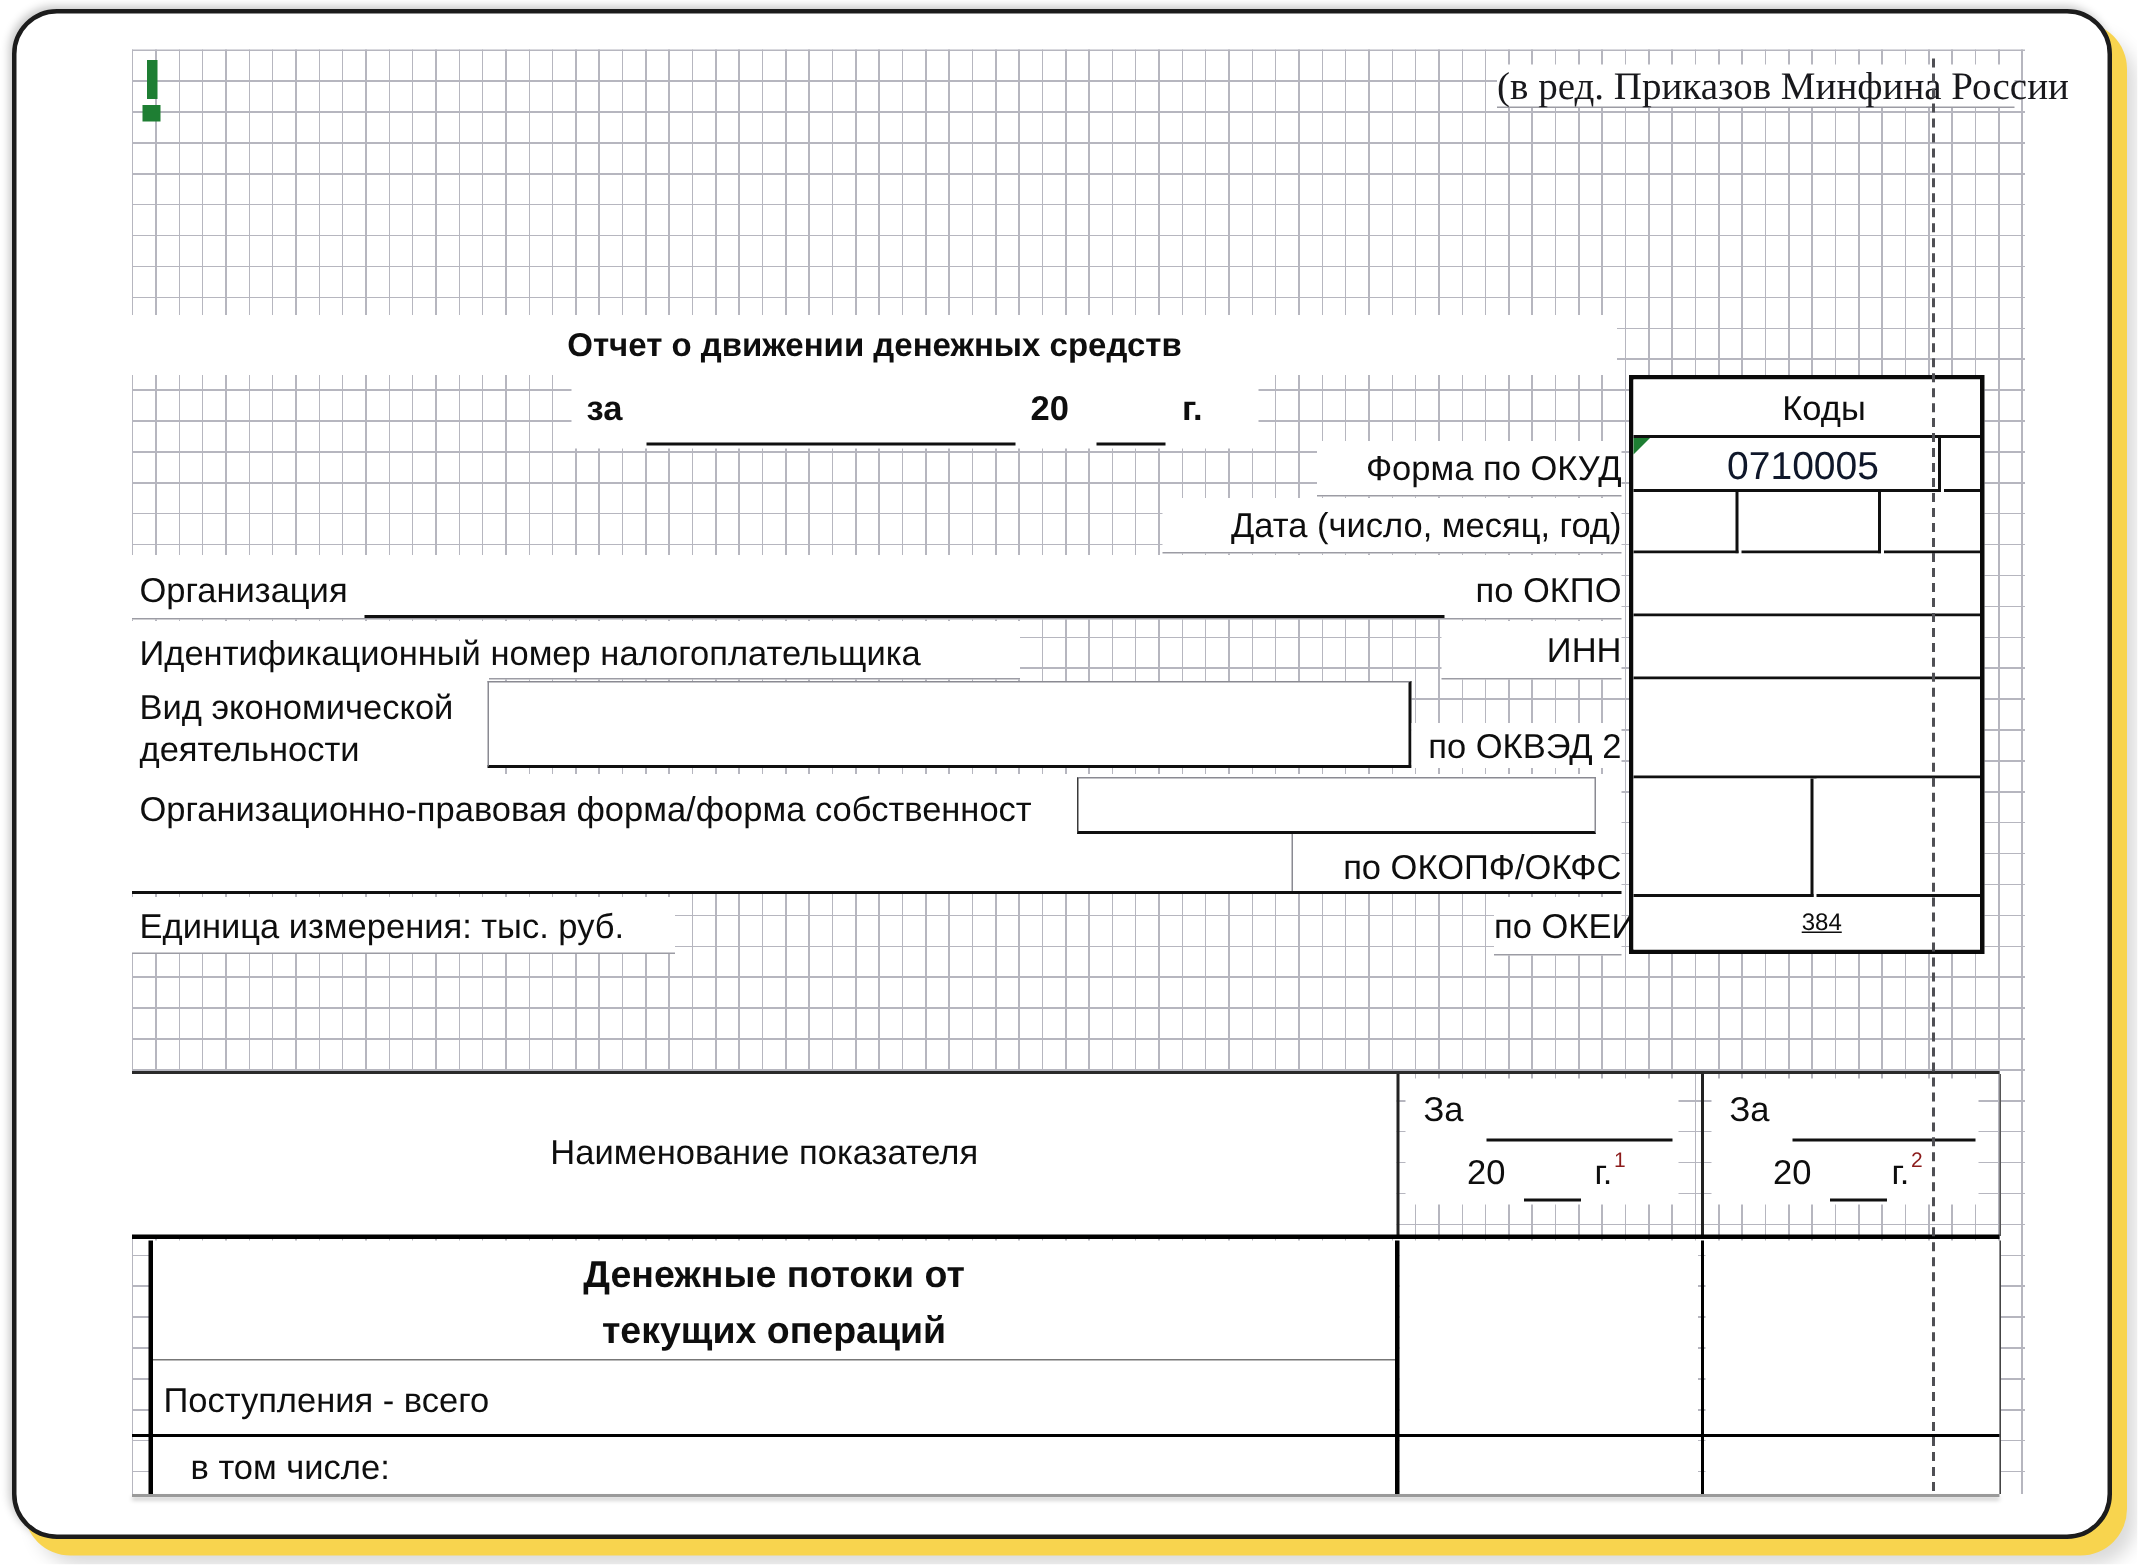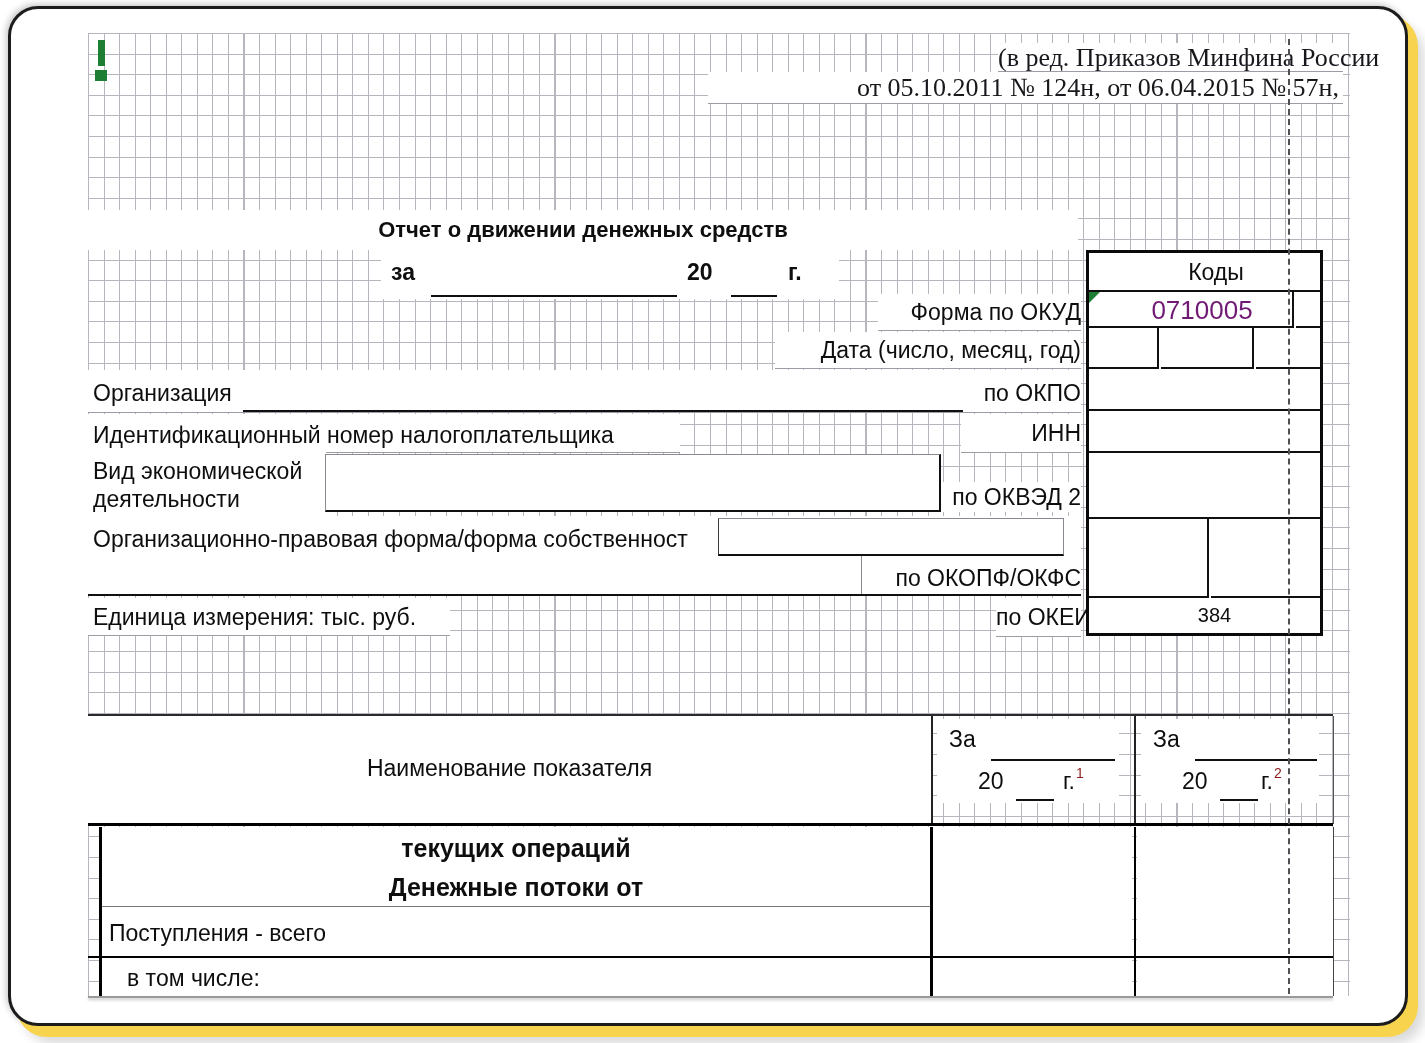--- a/index.html
+++ b/index.html
@@ -34,21 +34,20 @@
 
 <div class="page">
   <div class="frame">
 
     <div class="abs grid" style="left:77px;top:24px;width:1262px;height:963px;"></div>
 
     <div class="abs green" style="left:87px;top:31px;width:7px;height:26px;"></div>
     <div class="abs green" style="left:84px;top:61px;width:12px;height:11px;"></div>
 
     <div class="abs white serif right rowline" style="left:987px;top:34px;width:345px;height:29px;line-height:29px;padding-right:6px;box-sizing:border-box;">(в ред. Приказов Минфина России</div>
-    <div class="abs white serif right rowline" style="left:697px;top:63px;width:635px;height:32px;line-height:32px;padding-right:4px;box-sizing:border-box;">от 05.10.2011 № 124н, от 06.04.2015 № 57н,</div>
 
     <div class="abs white lbl bold center" style="left:77px;top:201px;width:990px;height:40px;line-height:40px;font-size:22px;">Отчет о движении денежных средств</div>
 
     <div class="abs white" style="left:370px;top:241px;width:458px;height:49px;"></div>
     <div class="abs lbl bold" style="left:380px;top:249px;">за</div>
     <div class="abs white ink-b" style="left:420px;top:243px;width:246px;height:43px;"></div>
     <div class="abs lbl bold" style="left:676px;top:249px;">20</div>
     <div class="abs white ink-b" style="left:720px;top:243px;width:46px;height:43px;"></div>
     <div class="abs lbl bold" style="left:777px;top:249px;">г.</div>
 
@@ -74,33 +73,33 @@
     <div class="abs white" style="left:707px;top:509px;width:346px;height:38px;border-top:1px solid #8a8a92;border-left:1.5px solid #3a3a3a;border-right:1px solid #8a8a92;border-bottom:2.5px solid #101010;box-sizing:border-box;"></div>
     <div class="abs white" style="left:77px;top:547px;width:993px;height:40px;border-bottom:2.5px solid #101010;box-sizing:border-box;"></div>
     <div class="abs" style="left:850px;top:547px;width:0;height:38px;border-left:1px solid #8a8a92;"></div>
     <div class="abs lbl right" style="left:857px;top:555px;width:213px;">по ОКОПФ/ОКФС</div>
 
     <div class="abs white rowline lbl" style="left:77px;top:589px;width:362px;height:38px;line-height:38px;padding-left:5px;box-sizing:border-box;">Единица измерения: тыс. руб.</div>
     <div class="abs white rowline lbl right" style="left:985px;top:589px;width:85px;height:38px;line-height:38px;">по ОКЕИ</div>
 
     <div class="codes-box" style="left:1075px;top:241px;">
       <div class="cell lbl center" style="left:0;top:0;width:231px;height:39px;line-height:39px;border-bottom:2.5px solid #101010;">Коды</div>
-      <div class="cell center" style="left:0;top:39px;width:205px;height:36px;line-height:36px;border-right:2.5px solid #101010;border-bottom:2.5px solid #101010;font-size:26px;color:#701a75;">0710005</div>
+      <div class="cell center" style="left:0;top:39px;width:205px;height:36px;line-height:36px;border-right:2.5px solid #101010;border-bottom:2.5px solid #101010;font-size:26px;color:#0f172a;">0710005</div>
       <div class="abs tri" style="left:0;top:39px;"></div>
       <div class="cell" style="left:207px;top:39px;width:24px;height:36px;border-bottom:2.5px solid #101010;"></div>
       <div class="cell" style="left:0;top:75px;width:70px;height:41px;border-right:2.5px solid #101010;border-bottom:2.5px solid #101010;"></div>
       <div class="cell" style="left:72px;top:75px;width:93px;height:41px;border-right:2.5px solid #101010;border-bottom:2.5px solid #101010;"></div>
       <div class="cell" style="left:167px;top:75px;width:64px;height:41px;border-bottom:2.5px solid #101010;"></div>
       <div class="cell" style="left:0;top:116px;width:231px;height:42px;border-bottom:2.5px solid #101010;"></div>
       <div class="cell" style="left:0;top:158px;width:231px;height:42px;border-bottom:2.5px solid #101010;"></div>
       <div class="cell" style="left:0;top:200px;width:231px;height:66px;border-bottom:2.5px solid #101010;"></div>
       <div class="cell" style="left:0;top:266px;width:120px;height:79px;border-right:2.5px solid #101010;border-bottom:2.5px solid #101010;"></div>
       <div class="cell" style="left:122px;top:266px;width:109px;height:79px;border-bottom:2.5px solid #101010;"></div>
       <div class="cell" style="left:0;top:345px;width:231px;height:35px;">
-        <div class="lbl center" style="width:205px;line-height:35px;font-size:20px;">384</div>
+        <div class="lbl center" style="width:205px;line-height:35px;font-size:16px;text-decoration:underline;">384</div>
       </div>
     </div>
 
     <div class="abs" style="left:77px;top:705px;width:1245px;height:0;border-top:2px solid #2a2a2a;"></div>
 
     <div class="abs white" style="left:77px;top:707px;width:843px;height:108px;">
       <div class="lbl center" style="margin-top:38px;">Наименование показателя</div>
     </div>
     <div class="abs" style="left:920px;top:707px;width:0;height:108px;border-left:2px solid #222;"></div>
     <div class="abs" style="left:1123px;top:707px;width:0;height:108px;border-left:2px solid #222;"></div>
@@ -116,22 +115,22 @@
     <div class="abs white" style="left:1130px;top:710px;width:178px;height:84px;"></div>
     <div class="abs lbl" style="left:1142px;top:716px;">За</div>
     <div class="abs white" style="left:1184px;top:714px;width:122px;height:36px;border-bottom:2px solid #101010;"></div>
     <div class="abs lbl" style="left:1171px;top:758px;">20</div>
     <div class="abs white" style="left:1209px;top:757px;width:38px;height:33px;border-bottom:2px solid #101010;"></div>
     <div class="abs lbl" style="left:1250px;top:758px;"><span>г.</span><sup class="fn">2</sup></div>
 
     <div class="abs" style="left:77px;top:814px;width:1245px;height:0;border-top:3.5px solid #000;"></div>
 
     <div class="abs white" style="left:90px;top:818px;width:830px;height:79px;">
+      <div class="lbl bold center" style="margin-top:8px;font-size:25px;">Денежные потоки от</div>
       <div class="lbl bold center" style="margin-top:6px;font-size:25px;">текущих операций</div>
-      <div class="lbl bold center" style="margin-top:8px;font-size:25px;">Денежные потоки от</div>
     </div>
     <div class="abs white" style="left:90px;top:897px;width:830px;height:50px;border-top:1px solid #777;box-sizing:border-box;">
       <div class="lbl" style="margin:12px 0 0 8px;">Поступления - всего</div>
     </div>
     <div class="abs white" style="left:90px;top:947px;width:830px;height:40px;">
       <div class="lbl" style="margin:8px 0 0 26px;">в том числе:</div>
     </div>
     <div class="abs white" style="left:922px;top:818px;width:199px;height:129px;"></div>
     <div class="abs white" style="left:1126px;top:818px;width:196px;height:129px;"></div>
     <div class="abs white" style="left:922px;top:947px;width:199px;height:40px;"></div>

